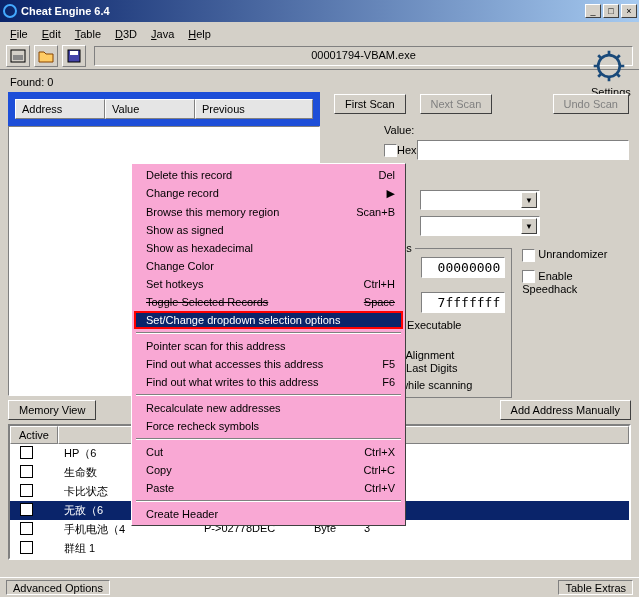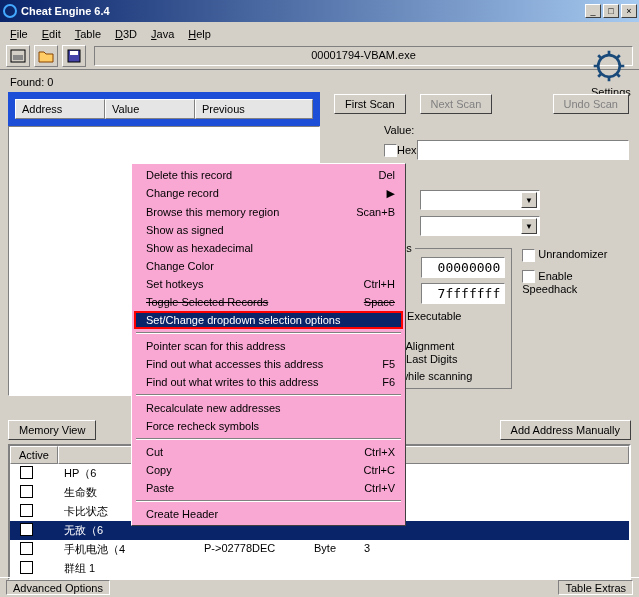--- a/index.html
+++ b/index.html
@@ -31,21 +31,21 @@
 .text-input { border: 1px solid; border-color: #808080 #fff #fff #808080; background: #fff; padding: 2px 4px; width: 180px; height: 20px; }
 .checkbox { width: 13px; height: 13px; border: 1px solid; border-color: #808080 #fff #fff #808080; background: #fff; display: inline-block; vertical-align: middle; }
 .checkbox.checked::after { content: "✓"; font-size: 10px; position: relative; top: -2px; left: 1px; }
 .dropdown { border: 1px solid; border-color: #808080 #fff #fff #808080; background: #fff; height: 20px; display: flex; align-items: center; padding: 0 2px 0 4px; }
 .dropdown .arrow { margin-left: auto; width: 16px; height: 16px; background: #d4d0c8; border: 1px solid; border-color: #fff #404040 #404040 #fff; display: flex; align-items: center; justify-content: center; font-size: 8px; }
 .group { border: 1px solid #808080; padding: 8px 6px 6px; margin-top: 6px; position: relative; }
 .group-title { position: absolute; top: -7px; left: 6px; background: #d4d0c8; padding: 0 3px; }
 .mem-input { border: 1px solid; border-color: #808080 #fff #fff #808080; background: #fff; padding: 2px 4px; text-align: right; font-family: monospace; font-size: 13px; width: 84px; }
 .radio { width: 12px; height: 12px; border: 1px solid #808080; border-radius: 50%; background: #fff; display: inline-block; vertical-align: middle; position: relative; }
 .radio.checked::after { content: ""; width: 6px; height: 6px; background: #000; border-radius: 50%; position: absolute; top: 2px; left: 2px; }
-.bottom-btns { display: flex; margin-top: 20px; padding: 0 8px; }
+.bottom-btns { display: flex; margin-top: 0; padding: 0 8px; }
 .table { border: 2px solid; border-color: #808080 #fff #fff #808080; background: #fff; margin: 4px 8px; }
 .table-header { display: flex; background: #d4d0c8; text-align: center; }
 .table-header .th { padding: 2px 6px; border: 1px solid; border-color: #fff #808080 #808080 #fff; }
 .table-row { display: flex; padding: 1px 0; }
 .table-row.sel { background: #0a246a; color: #fff; }
 .table-row .td { padding: 1px 6px; }
 .cb { width: 13px; height: 13px; border: 1px solid #000; background: #fff; display: inline-block; margin: 0 4px; }
 .statusbar { position: absolute; bottom: 0; left: 0; right: 0; height: 20px; border-top: 1px solid #fff; display: flex; padding: 2px 6px; }
 .statusbar .cell { border: 1px solid; border-color: #808080 #fff #fff #808080; padding: 1px 6px; }
 .context-menu { position: absolute; left: 131px; top: 163px; width: 275px; background: #f9a8d4; border: 1px solid; border-color: #fff #404040 #404040 #fff; z-index: 100; padding: 2px; }
@@ -145,21 +145,21 @@
       <div class="dropdown" style="width:120px;margin-top:6px">
           <span></span>
           <span class="arrow">▼</span>
         </div>
     </div>
 
     <div style="display:flex;gap:10px;margin-top:6px">
       <div class="group" style="width:130px;margin-left:50px">
         <div class="group-title">ons</div>
         <div style="text-align:right"><input class="mem-input" value="00000000" style=""></div>
-        <div style="text-align:right;margin-top:5px"><input class="mem-input" value="7fffffff" style=""></div>
+        <div style="text-align:right;margin-top:14px"><input class="mem-input" value="7fffffff" style=""></div>
         <div style="margin-top:6px"><span class="checkbox checked"></span> <span>Executable</span></div>
         <div style="margin-top:16px">
           <div><span class="radio checked"></span> <span>Alignment</span></div>
           <div><span class="radio"></span> <span>Last Digits</span></div>
         </div>
         <div style="margin-top:4px">e while scanning</div>
       </div>
       <div style="padding-top:6px">
         <div><span class="checkbox"></span> <span>Unrandomizer</span></div>
         <div style="margin-top:8px"><span class="checkbox"></span> <span>Enable Speedhack</span></div>

